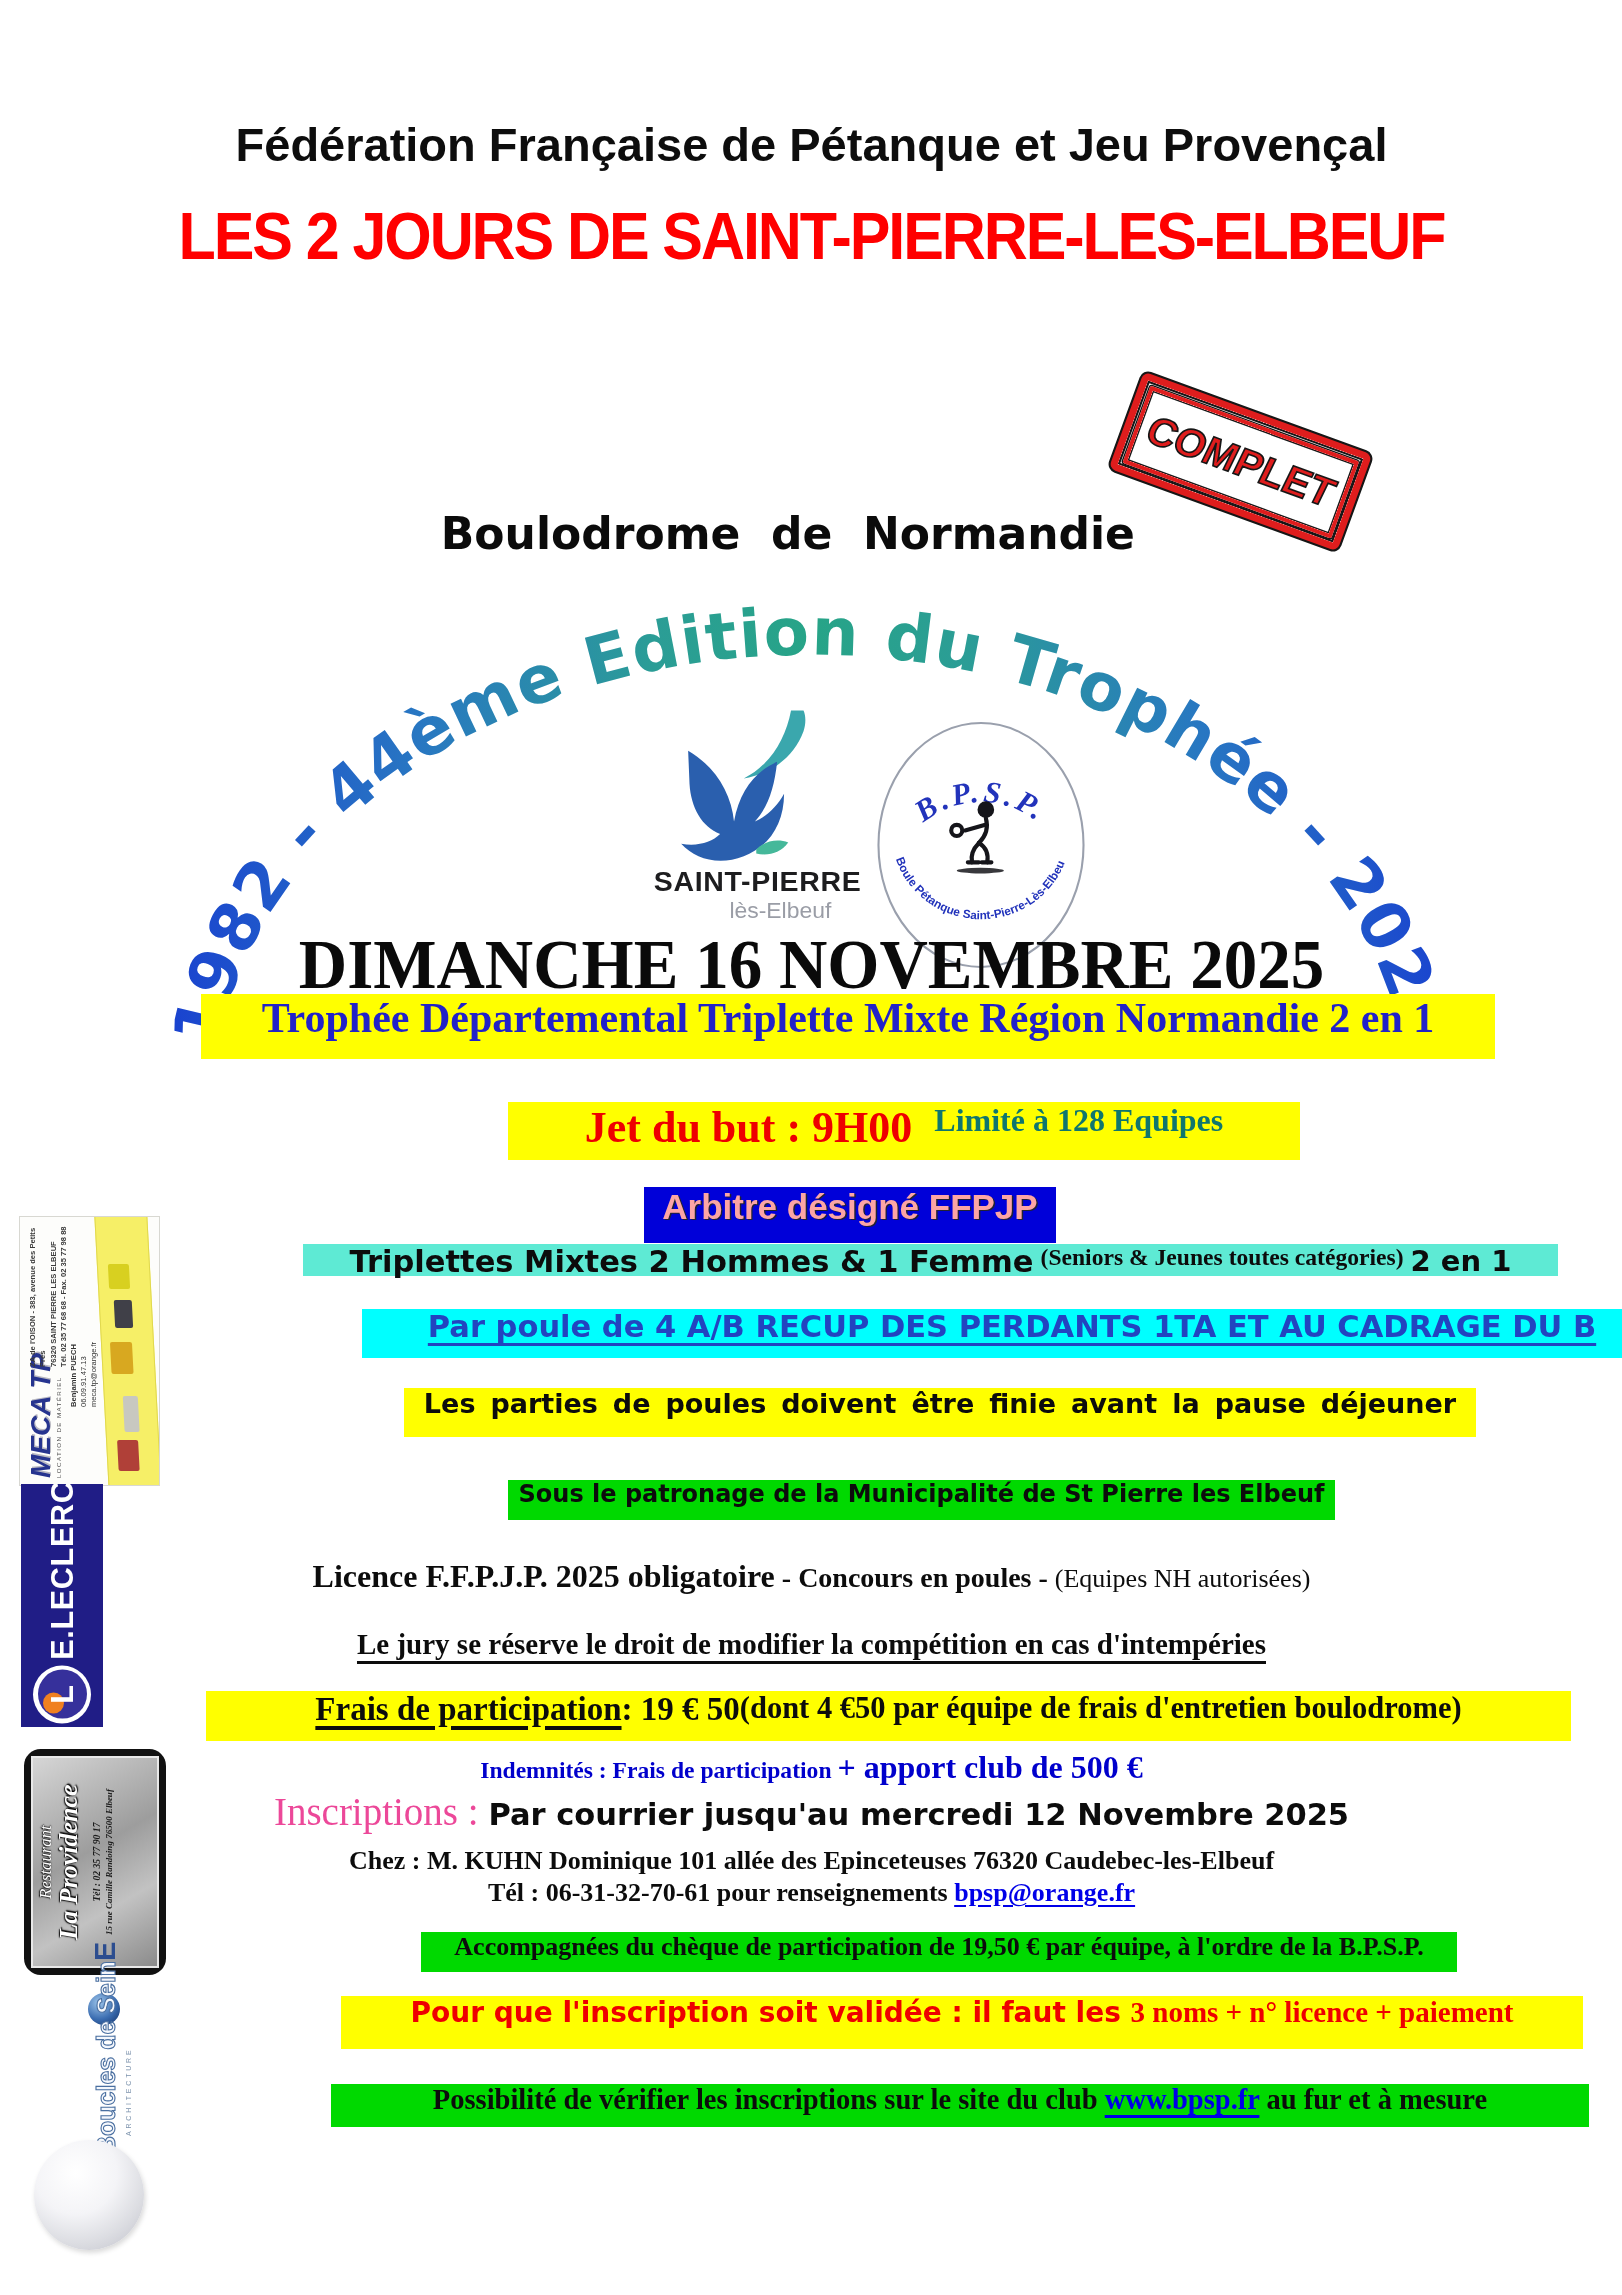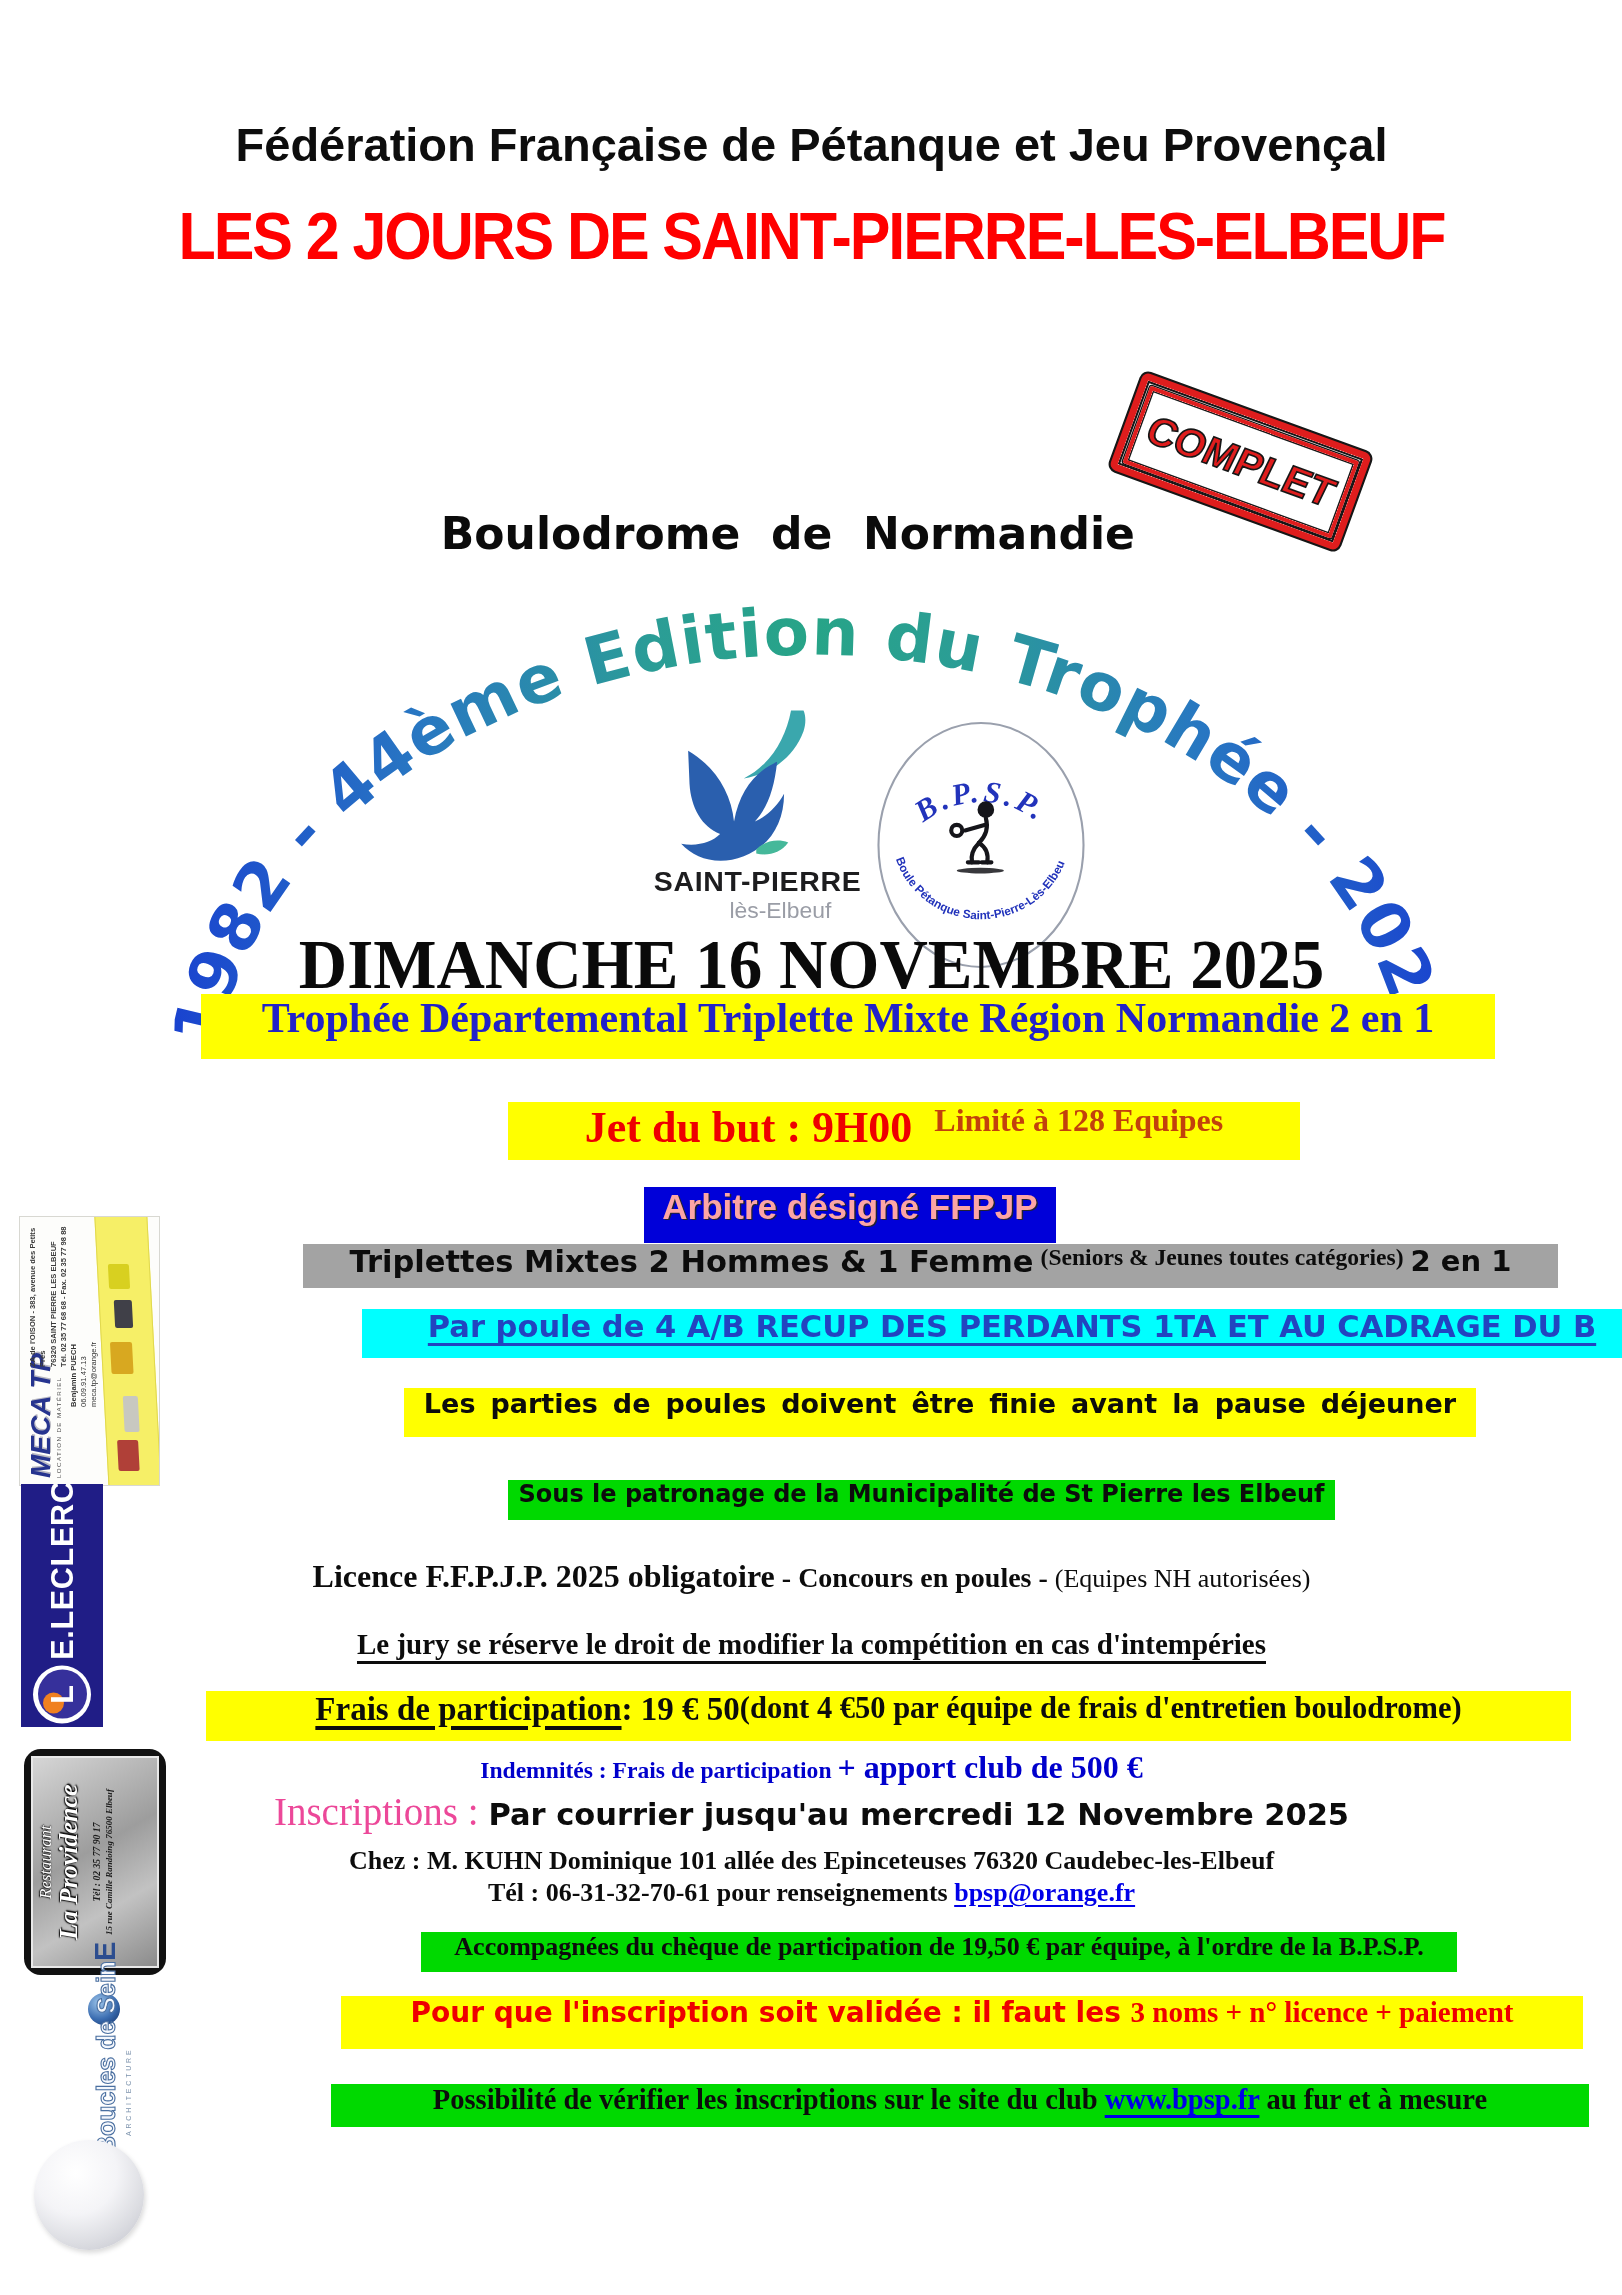--- a/index.html
+++ b/index.html
@@ -37,25 +37,25 @@
 
   
   .dimanche{top:926px;font-weight:bold;font-size:67px;color:#0a0a0a;z-index:3;
             transform:scaleY(1.05);}
   .band{position:absolute;display:flex;align-items:flex-start;justify-content:center;
         white-space:nowrap;z-index:4;margin-left:36px;}
   .band-trophee{left:165px;top:994px;width:1294px;height:65px;background:#ffff00;}
   .band-trophee .t{font-weight:bold;font-size:42px;color:#2222c8;}
   .band-jet{left:472px;top:1102px;width:792px;height:58px;background:#ffff00;}
   .jet-main{font-weight:bold;font-size:44px;color:#ee0000;}
-  .jet-limit{font-weight:bold;font-size:32px;color:#c2410c;margin-left:22px;}
+  .jet-limit{font-weight:bold;font-size:32px;color:#0f766e;margin-left:22px;}
   .arbitre-box{left:608px;top:1187px;width:412px;height:56px;background:#0000d9;}
   .arbitre-box .t{font-family:"Liberation Sans",sans-serif;font-weight:bold;font-size:35px;
         color:#fca5a5;text-shadow:1.4px 1.4px 0 #223;}
-  .band-triplettes{left:267px;top:1244px;width:1255px;height:44px;background:#a3a3a3;}
+  .band-triplettes{left:267px;top:1244px;width:1255px;height:32px;background:#5eead4;}
   .trip-main{font-family:"DejaVu Sans",sans-serif;font-weight:bold;font-size:30.5px;color:#0c0c0c;}
   .trip-paren{font-weight:bold;font-size:23.6px;color:#0c0c0c;margin:0 7px;}
   .trip-suffix{font-family:"DejaVu Sans",sans-serif;font-weight:bold;font-size:29px;color:#0c0c0c;}
   .band-poule{left:326px;top:1309px;width:1300px;height:49px;background:#00ffff;}
   .band-poule .t{font-family:"DejaVu Sans",sans-serif;font-weight:bold;font-size:30.5px;
         color:#2244c0;text-decoration:underline;text-decoration-thickness:2.8px;
         text-underline-offset:6.2px;}
   .band-parties{left:368px;top:1388px;width:1072px;height:49px;background:#ffff00;}
   .band-parties .t{font-family:"DejaVu Sans",sans-serif;font-weight:bold;font-size:27px;
         color:#0c0c0c;word-spacing:5.6px;}

